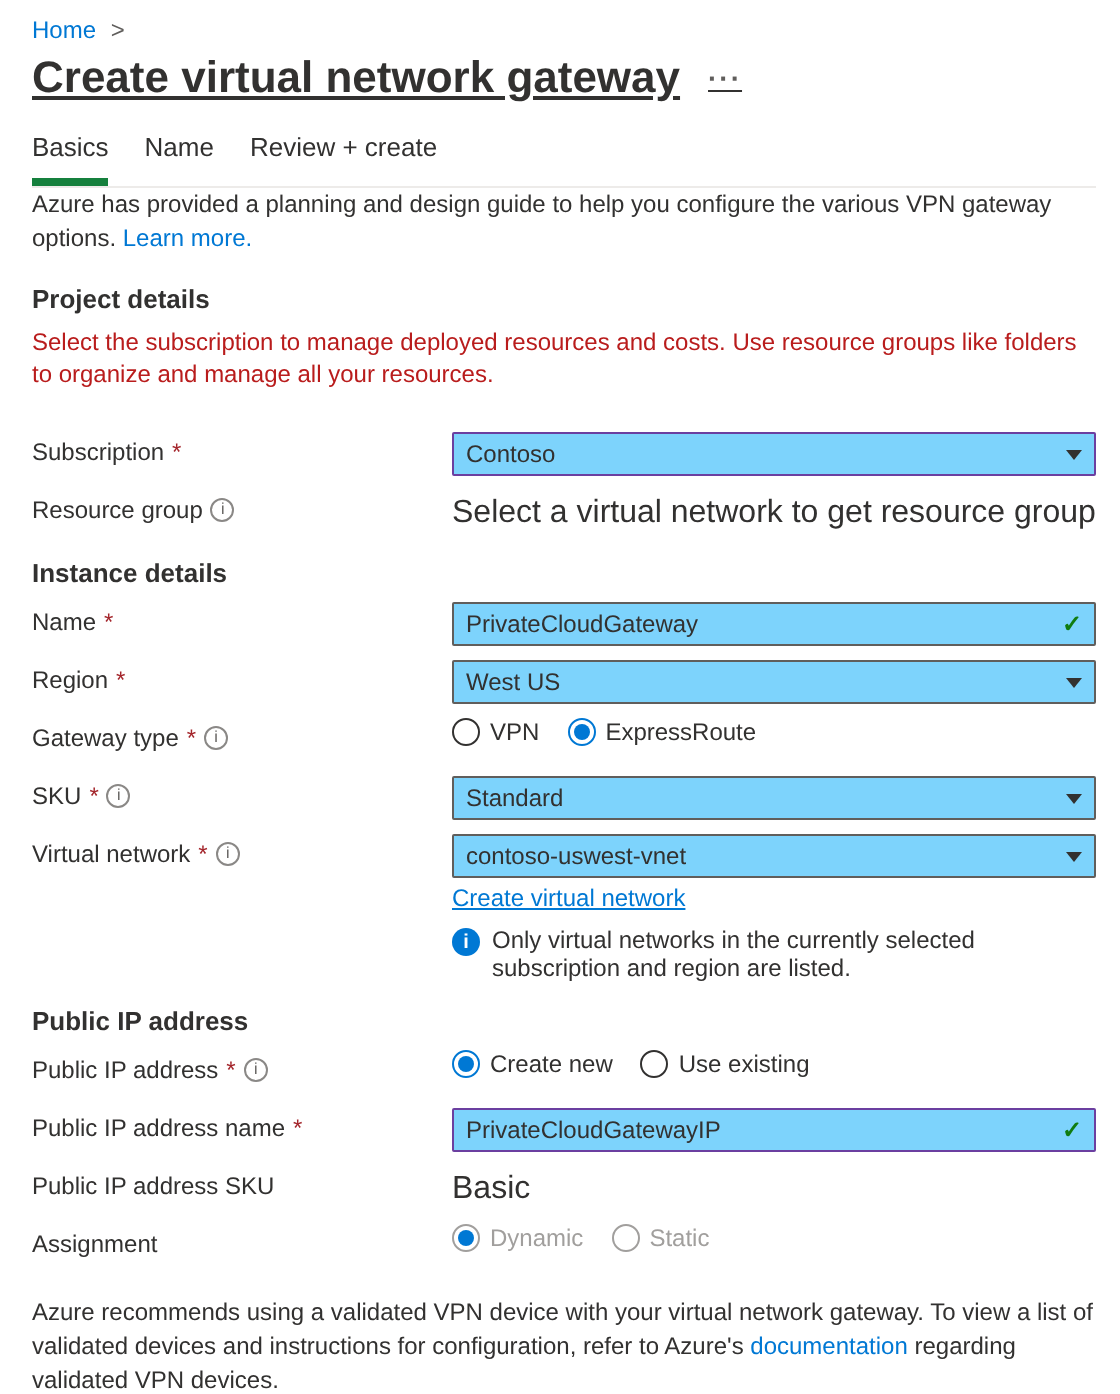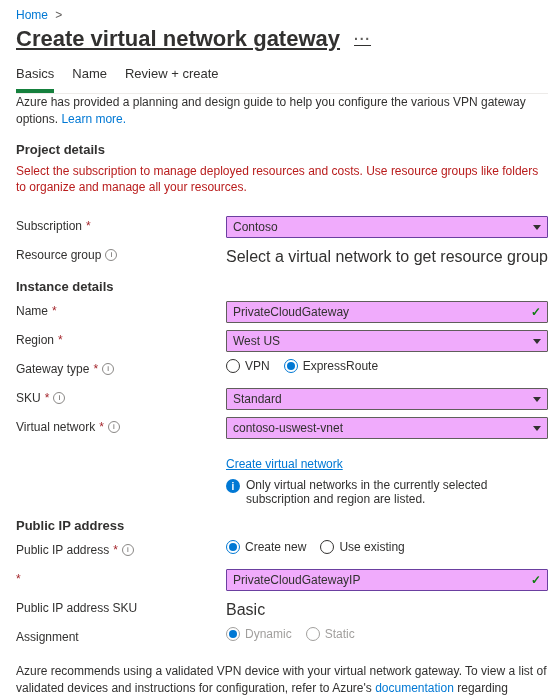--- a/index.html
+++ b/index.html
@@ -23,37 +23,37 @@
   a.link { color: #0078d4; text-decoration: none; }
   h3 { font-size: 13px; font-weight: 600; margin: 12px 0 6px 0; }
   .desc { font-size: 12px; color: #b91c1c; line-height: 1.4; margin-bottom: 20px; }
   .row { display: flex; align-items: flex-start; margin: 7px 0; min-height: 22px; }
   .label-col { width: 210px; display: flex; align-items: center; gap: 4px; font-size: 12px; color: #323130; padding-top: 3px; }
   .control-col { flex: 1; }
   .req { color: #a4262c; }
   .info-icon { width:12px; height:12px; border:1px solid #8a8886; border-radius:50%; display:inline-flex; align-items:center; justify-content:center; font-size:8px; color:#605e5c; line-height:1; }
   .select, .textinput {
     width: 100%; height: 22px; border: 1px solid #605e5c; border-radius: 1px;
-    background: #f0abfc; display: flex; align-items: center; padding: 0 6px;
+    background: #7dd3fc; display: flex; align-items: center; padding: 0 6px;
     font-size: 12px; color: #323130; justify-content: space-between;
   }
   .select.purple, .textinput.purple { border-color: #6b3fa0; }
   .chevdn { width:0; height:0; border-left:4px solid transparent; border-right:4px solid transparent; border-top:5px solid #323130; }
   .check { color: #107c10; font-weight: bold; font-size: 12px; }
   .static { font-size: 16px; color: #323130; padding-top: 3px; }
   .radio-row { display:flex; align-items:center; gap:14px; }
   .radio { display:flex; align-items:flex-end; gap:5px; font-size:12px; }
   .radio .circ { width:14px; height:14px; border:1px solid #323130; border-radius:50%; display:flex; align-items:center; justify-content:center; }
   .radio.sel .circ::after { content:""; width:8px; height:8px; background:#0078d4; border-radius:50%; }
   .radio.sel .circ { border-color:#0078d4; }
   .radio.dis .circ { border-color:#a19f9d; }
   .radio.dis { color:#a19f9d; }
   .note-row { display:flex; gap:6px; margin:6px 0 8px 210px; font-size:12px; color:#323130; }
   .note-icon { width:14px; height:14px; border-radius:50%; background:#0078d4; color:#fff; display:inline-flex; align-items:center; justify-content:center; font-size:10px; font-weight:bold; flex-shrink:0; margin-top:1px; }
-  .sublink { font-size:12px; color:#0078d4; margin-top:18px; display:inline-block; }
+  .sublink { font-size:12px; color:#0078d4; margin-top:3px; display:inline-block; }
   .footer-text { font-size:12px; color:#323130; line-height:1.4; margin:14px 0 20px 0; }
 </style>
 </head>
 <body>
 
 <div class="breadcrumb">
   <a class="link" href="#">Home</a>
   <span class="chev">&gt;</span>
 </div>
 
@@ -198,20 +198,21 @@
       <label class="radio">
         <span class="circ"></span>
           <span>Use existing</span>
       </label>
     </div>
   </div>
 </div>
 
 <div class="row">
   <div class="label-col">
+    <span>Public IP address name</span>
     <span class="req">*</span>
   </div>
   <div class="control-col">
     <div class="textinput purple">
       <span>PrivateCloudGatewayIP</span>
       <span class="check">✓</span>
     </div>
   </div>
 </div>
 

